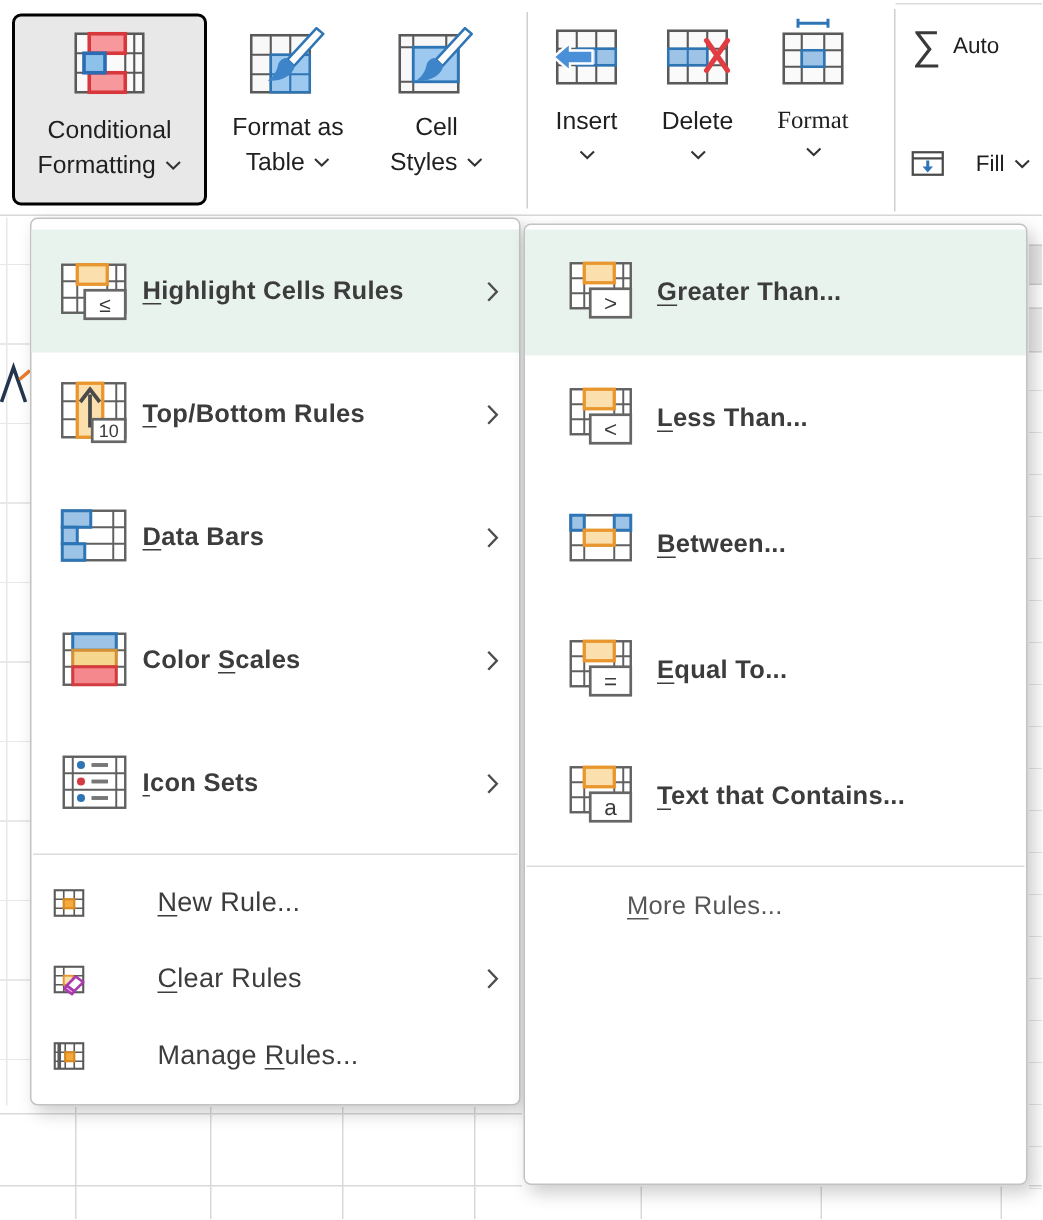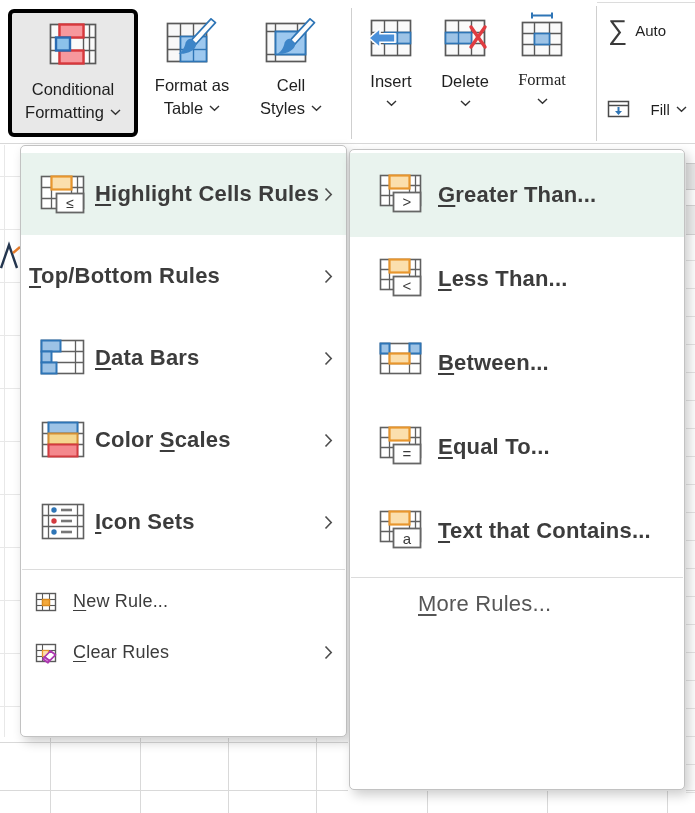--- a/index.html
+++ b/index.html
@@ -3,43 +3,43 @@
 <meta charset="utf-8">
 <style>
   html,body{margin:0;padding:0;background:#fff;}
   .stage{position:relative;width:695px;height:813px;background:#fff;overflow:hidden;
          font-family:"Liberation Sans",sans-serif;}
   svg{display:block}
   u{text-decoration:underline;text-underline-offset:3px;}
 
   
   .rb{position:absolute;display:flex;flex-direction:column;align-items:center;z-index:1;cursor:default;}
-  .rb-pressed{background:#E8E8E8;border:4px solid #000000;border-radius:6px;box-sizing:border-box;}
+  .rb-pressed{background:#E8E8E8;border:2px solid #000000;border-radius:6px;box-sizing:border-box;}
   .rb-label{font-size:16.5px;line-height:23px;color:#1f1f1f;white-space:pre;display:flex;align-items:center;gap:6px;}
   .vdiv{position:absolute;width:1px;background:#CFCFCF;z-index:1;}
   .rg-row{position:absolute;display:flex;align-items:center;gap:8px;white-space:pre;z-index:1;}
   .rg-label{font-size:15px;color:#1f1f1f;}
   .sigma{font-size:27px;color:#3A3A3A;line-height:26px;}
 
   
   .menu{position:absolute;background:#fff;border:1px solid #C2C2C2;border-radius:5px;
         box-shadow:4px 5px 12px rgba(0,0,0,.20);box-sizing:border-box;}
   #main-menu{left:20px;top:145px;width:327px;height:592px;z-index:2;padding-top:7px;}
   #sub-menu{left:349px;top:149px;width:336px;height:641px;z-index:3;padding-top:3px;}
   .mi{display:flex;align-items:center;}
   .mi.big{height:82px;}
   .mi.sub{height:84px;}
   .mi.hl{background:#E9F3EE;}
   .mi-icon{flex:0 0 auto;display:flex;margin-left:18px;}
   .sub .mi-icon{margin-left:28px;}
-  .mi-label{font-size:22px;font-weight:bold;color:#3C3C3C;white-space:pre;margin-left:8px;letter-spacing:.2px;}
+  .mi-label{font-size:17px;font-weight:bold;color:#3C3C3C;white-space:pre;margin-left:8px;letter-spacing:.2px;}
   .sub .mi-label{margin-left:12px;}
   .mi-chev{margin-left:auto;margin-right:13px;display:flex;}
   .sep{height:1px;background:#DCDCDC;margin:6px 1px;}
-  .mi.small{height:51px;}
+  .mi.small{height:51px;gap:32px;}
   .mi.small .mi-icon{margin-left:14px;}
   .mi.small .mi-label{font-size:18px;font-weight:normal;margin-left:16px;}
   .mi.more{height:44px;}
   .mi.more .mi-label{font-weight:normal;color:#565656;margin-left:68px;}
 
   
   .bg{position:absolute;left:0;top:0;z-index:0;}
   .strip-left{position:absolute;left:0;top:145px;width:20px;height:592px;z-index:0;
     background:repeating-linear-gradient(to bottom,transparent 0 31px,#E8E8E8 31px 32px,transparent 32px 53px);}
   .strip-right{position:absolute;left:686px;top:233px;width:9px;height:580px;z-index:0;
@@ -246,20 +246,33 @@
       </span>
       <span class="mi-label"><span></span><u>H</u><span>ighlight Cells Rules</span></span>
       <span class="mi-chev">
           <svg width="9" height="15" viewBox="0 0 9 15">
             <path d="M1.5,1.5 L7.2,7.5 L1.5,13.5" fill="none" stroke="#4D4D4D" stroke-width="1.6"></path>
           </svg>
         </span>
     </div>
 
     <div class="mi big">
+      <span class="mi-icon">
+        <svg width="48" height="48" viewBox="0 0 48 48">
+          <rect x="2.5" y="3.5" width="42" height="36" fill="#fff" stroke="#606060" stroke-width="1.6"></rect>
+          <line x1="2.5" y1="15.5" x2="44.5" y2="15.5" stroke="#606060" stroke-width="1.3"></line>
+          <line x1="2.5" y1="27.5" x2="44.5" y2="27.5" stroke="#606060" stroke-width="1.3"></line>
+          <line x1="38.5" y1="3.5" x2="38.5" y2="39.5" stroke="#606060" stroke-width="1.3"></line>
+          <rect x="12.5" y="3.5" width="17" height="36" fill="#FBDFAD" stroke="#E8962D" stroke-width="2.2"></rect>
+          <line x1="21" y1="33" x2="21" y2="11" stroke="#4A4A4A" stroke-width="2.5"></line>
+          <path d="M14.5,16 L21,7.5 L27.5,16" fill="none" stroke="#4A4A4A" stroke-width="2.5"></path>
+          <rect x="22.5" y="27.5" width="22" height="15" fill="#fff" stroke="#666" stroke-width="1.8"></rect>
+          <text x="33.5" y="39.5" font-size="12" fill="#3A3A3A" text-anchor="middle">10</text>
+        </svg>
+      </span>
       <span class="mi-label"><span></span><u>T</u><span>op/Bottom Rules</span></span>
       <span class="mi-chev">
           <svg width="9" height="15" viewBox="0 0 9 15">
             <path d="M1.5,1.5 L7.2,7.5 L1.5,13.5" fill="none" stroke="#4D4D4D" stroke-width="1.6"></path>
           </svg>
         </span>
     </div>
 
     <div class="mi big">
       <span class="mi-icon">
@@ -355,20 +368,34 @@
         </svg>
       </span>
       <span class="mi-label"><span></span><u>C</u><span>lear Rules</span></span>
       <span class="mi-chev">
           <svg width="9" height="15" viewBox="0 0 9 15">
             <path d="M1.5,1.5 L7.2,7.5 L1.5,13.5" fill="none" stroke="#4D4D4D" stroke-width="1.6"></path>
           </svg>
         </span>
     </div>
 
+    <div class="mi small">
+      <span class="mi-icon">
+        <svg width="22" height="22" viewBox="0 0 22 22">
+          <rect x="1.5" y="2.5" width="19" height="17" fill="#fff" stroke="#5A5A5A" stroke-width="1.4"></rect>
+          <line x1="4.5" y1="2.5" x2="4.5" y2="19.5" stroke="#5A5A5A" stroke-width="2.4"></line>
+          <line x1="8.5" y1="2.5" x2="8.5" y2="19.5" stroke="#5A5A5A" stroke-width="1.1"></line>
+          <line x1="14.5" y1="2.5" x2="14.5" y2="19.5" stroke="#5A5A5A" stroke-width="1.1"></line>
+          <line x1="1.5" y1="8.5" x2="20.5" y2="8.5" stroke="#5A5A5A" stroke-width="1.1"></line>
+          <line x1="1.5" y1="14.5" x2="20.5" y2="14.5" stroke="#5A5A5A" stroke-width="1.1"></line>
+          <rect x="8.5" y="8.5" width="6" height="6" fill="#F3A93C" stroke="#D98A1F" stroke-width="1.4"></rect>
+        </svg>
+      </span>
+      <span class="mi-label"><span>Manage </span><u>R</u><span>ules...</span></span>
+    </div>
   </div>
 
   <div class="menu" id="sub-menu">
 
     <div class="mi sub hl">
       <span class="mi-icon">
         <svg width="48" height="48" viewBox="0 0 48 48">
           <rect x="2.5" y="4.5" width="40" height="30" fill="#fff" stroke="#606060" stroke-width="1.6"></rect>
           <line x1="11.5" y1="4.5" x2="11.5" y2="34.5" stroke="#606060" stroke-width="1.3"></line>
           <line x1="31.5" y1="4.5" x2="31.5" y2="34.5" stroke="#606060" stroke-width="1.3"></line>

